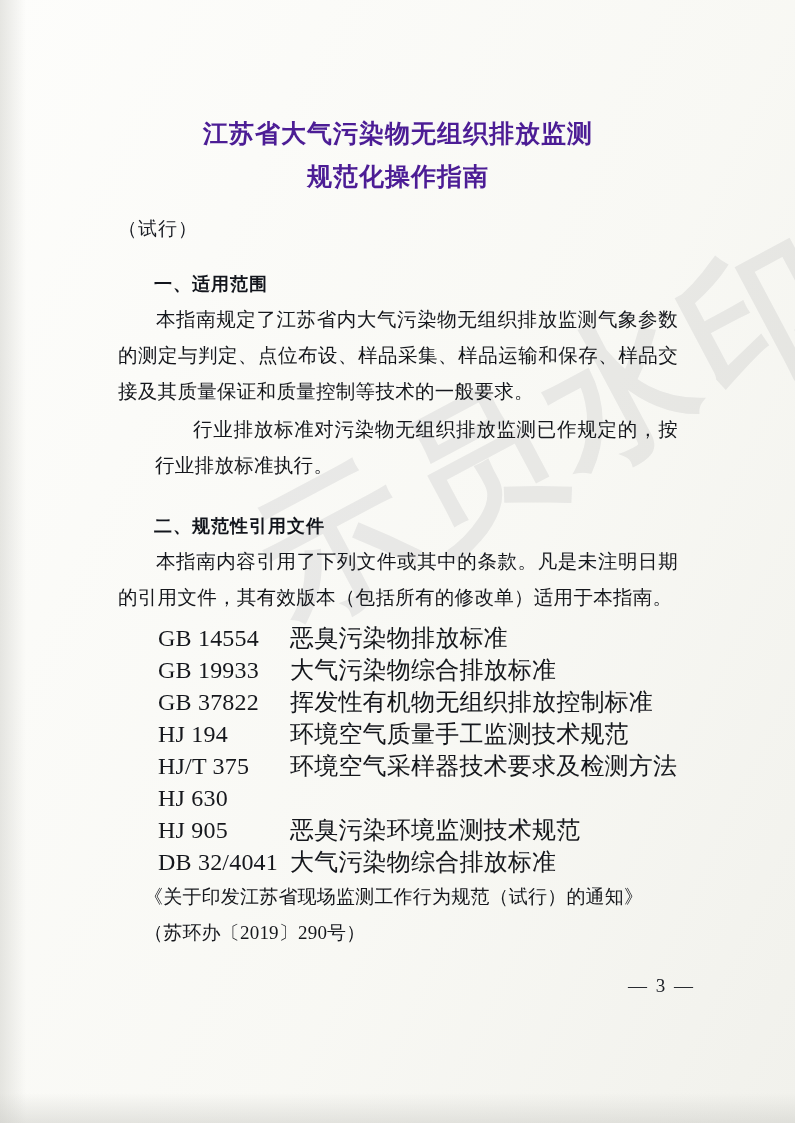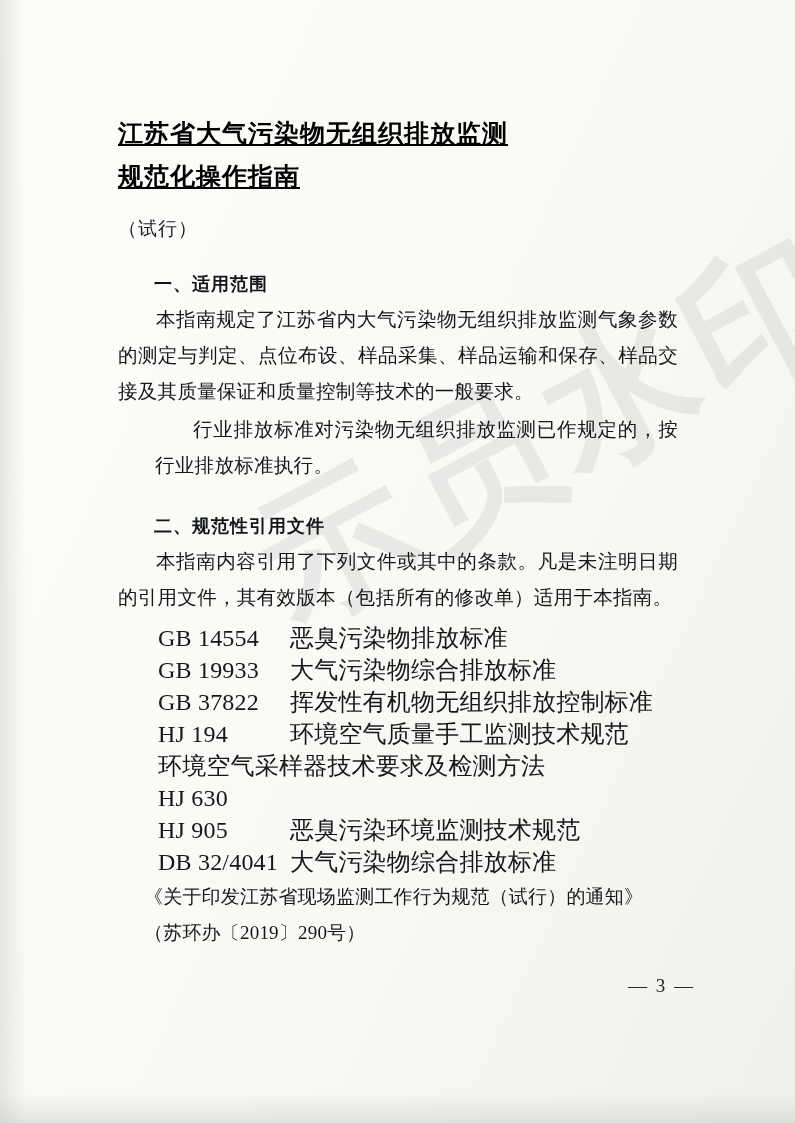--- a/index.html
+++ b/index.html
@@ -28,28 +28,27 @@
       linear-gradient(115deg, rgba(250,250,246,0.0) 0%, rgba(244,244,238,0.55) 60%, rgba(238,238,232,0.8) 100%);
     pointer-events: none;
   }
   .content {
     position: absolute;
     left: 118px;
     top: 112px;
     width: 560px;
   }
   .doc-title {
-    text-align: left;
+    text-align: center;
     font-family: "Liberation Sans", "DejaVu Sans", sans-serif;
     font-weight: bold;
     font-size: 25px;
     letter-spacing: 1px;
     line-height: 43px;
-    color: #000000;
-    text-decoration: underline;
+    color: #4c1d95;
   }
   .doc-subtitle {
     font-size: 19px;
     margin-top: 18px;
     letter-spacing: 1px;
     color: #1a1d24;
   }
   .section-heading {
     font-family: "Liberation Sans", "DejaVu Sans", sans-serif;
     font-weight: bold;
@@ -172,20 +171,21 @@
       </div>
       <div class="ref-row">
         <span class="ref-code">GB 37822</span>
         <span class="ref-name">挥发性有机物无组织排放控制标准</span>
       </div>
       <div class="ref-row">
         <span class="ref-code">HJ 194</span>
         <span class="ref-name">环境空气质量手工监测技术规范</span>
       </div>
       <div class="ref-row">
+        <span class="ref-code">HJ/T 375</span>
         <span class="ref-name">环境空气采样器技术要求及检测方法</span>
       </div>
       <div class="ref-row">
         <span class="ref-code">HJ 630</span>
       </div>
       <div class="ref-row">
         <span class="ref-code">HJ 905</span>
         <span class="ref-name">恶臭污染环境监测技术规范</span>
       </div>
       <div class="ref-row">

